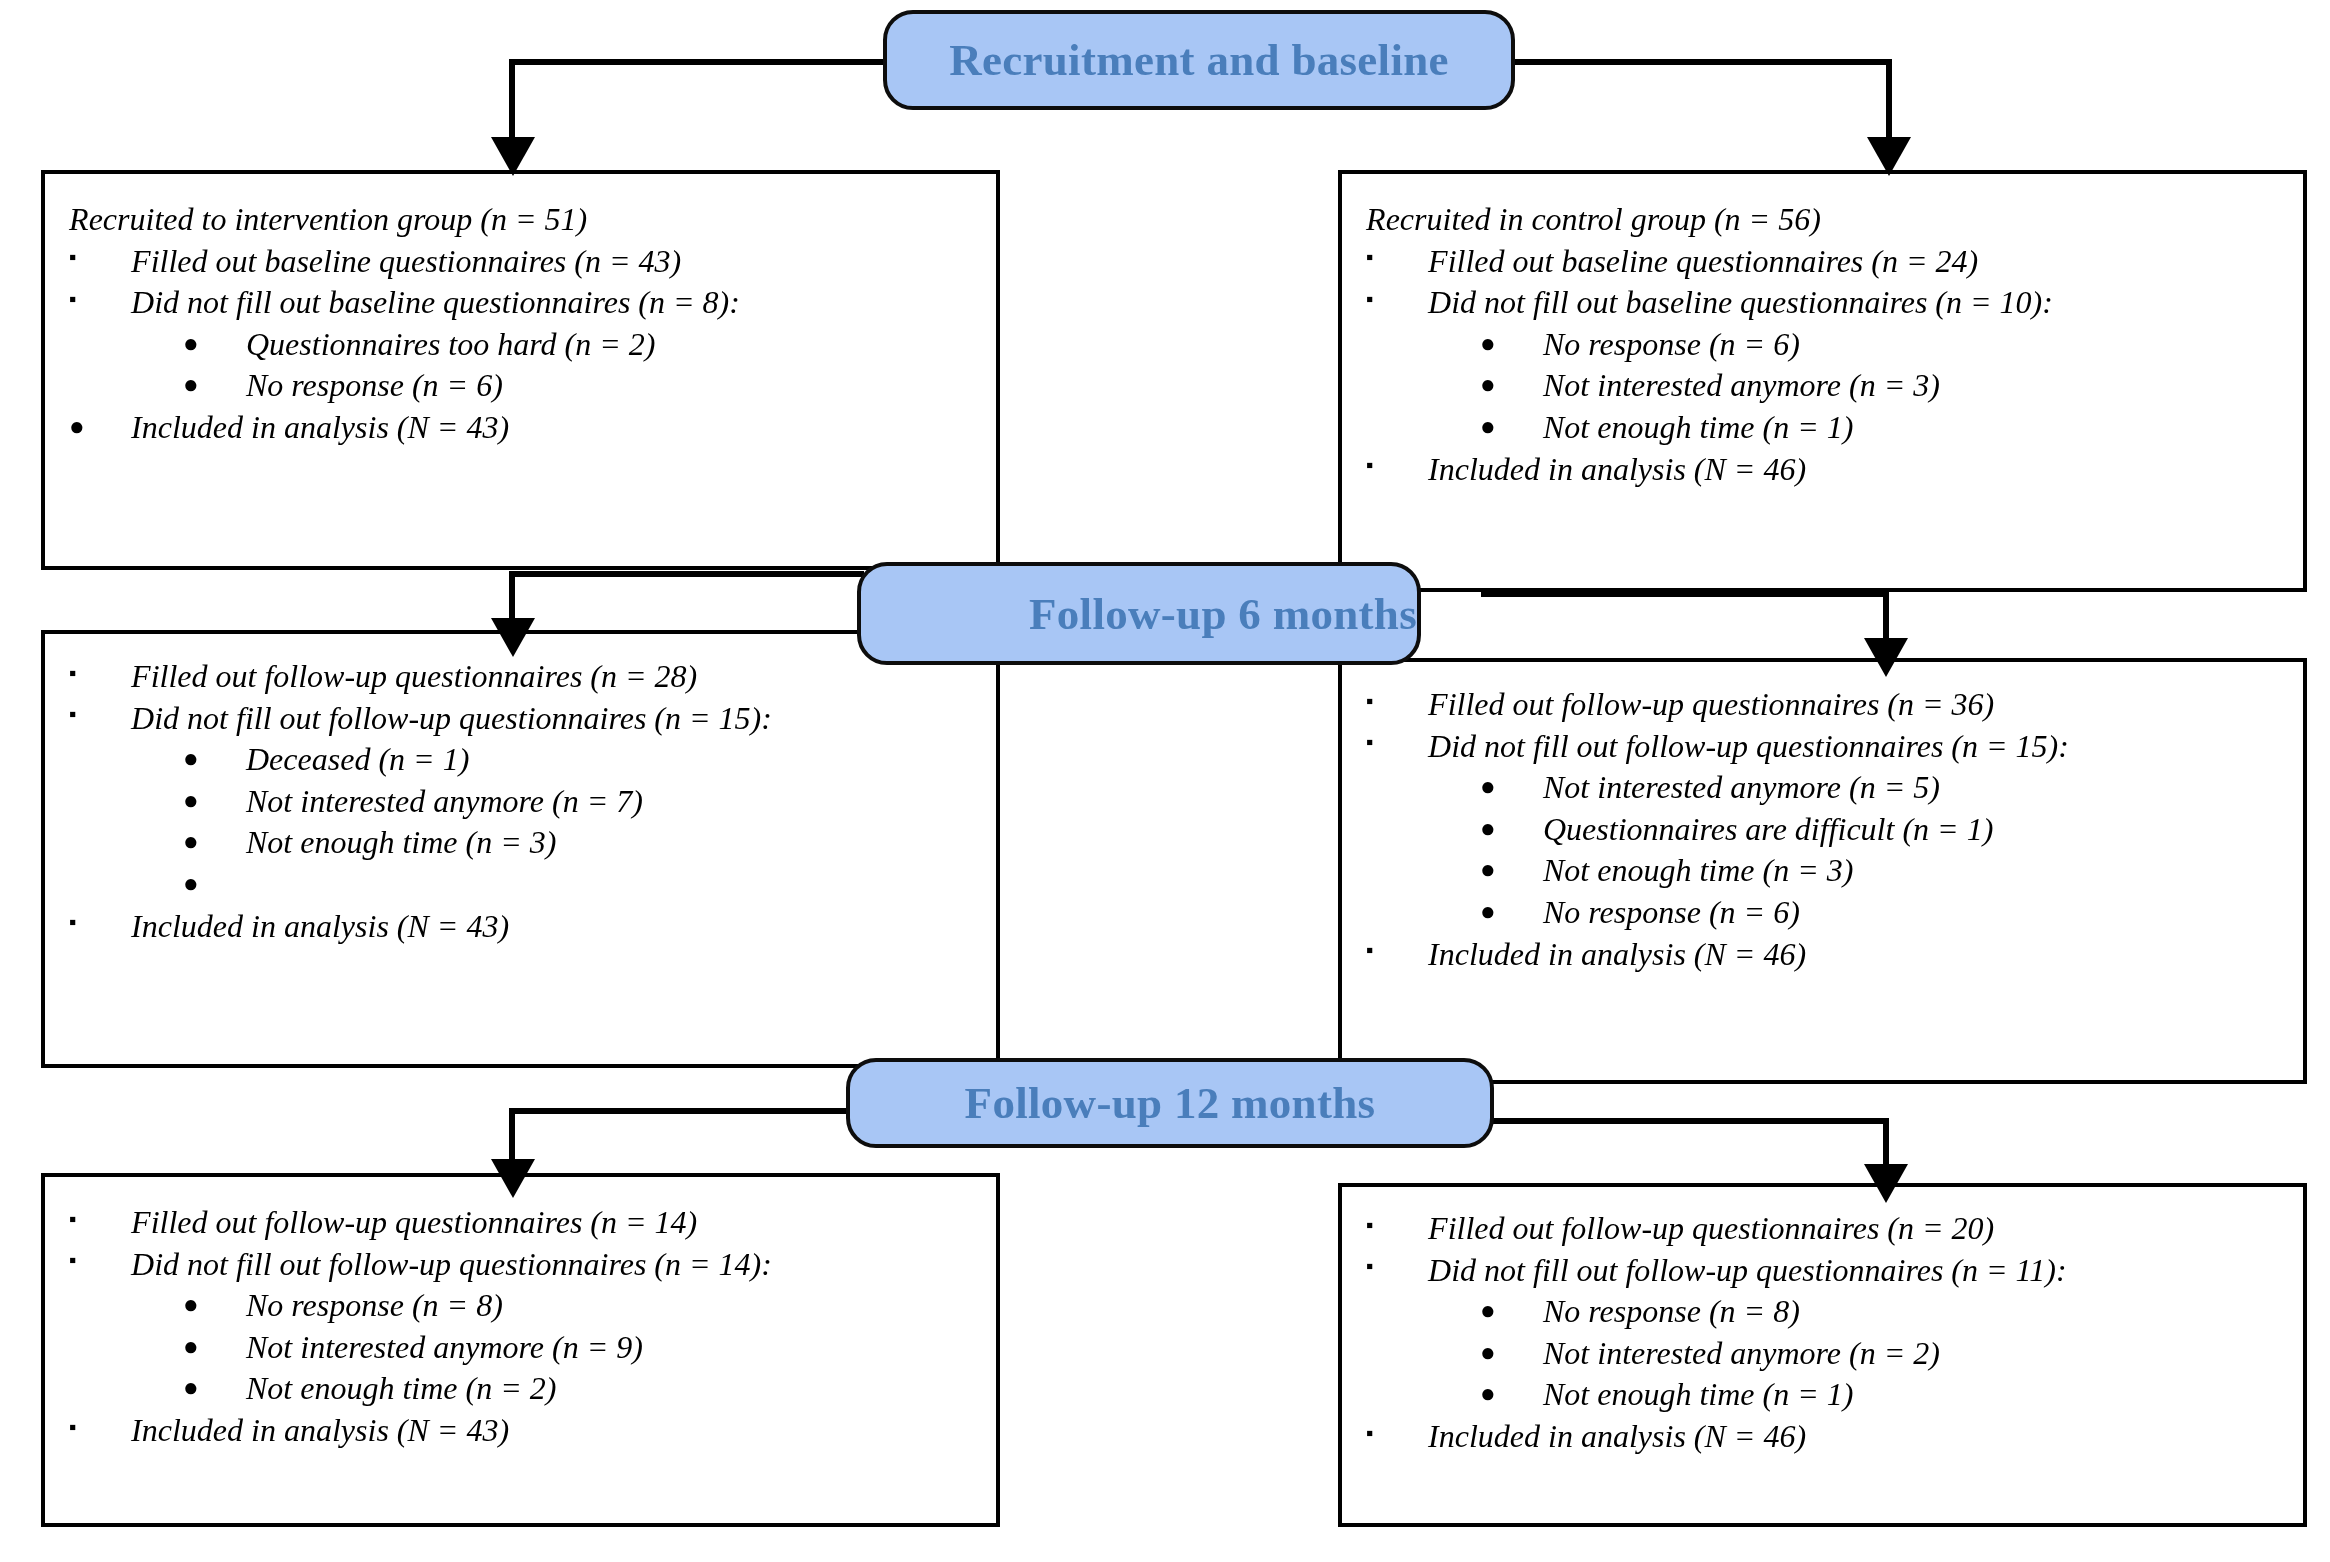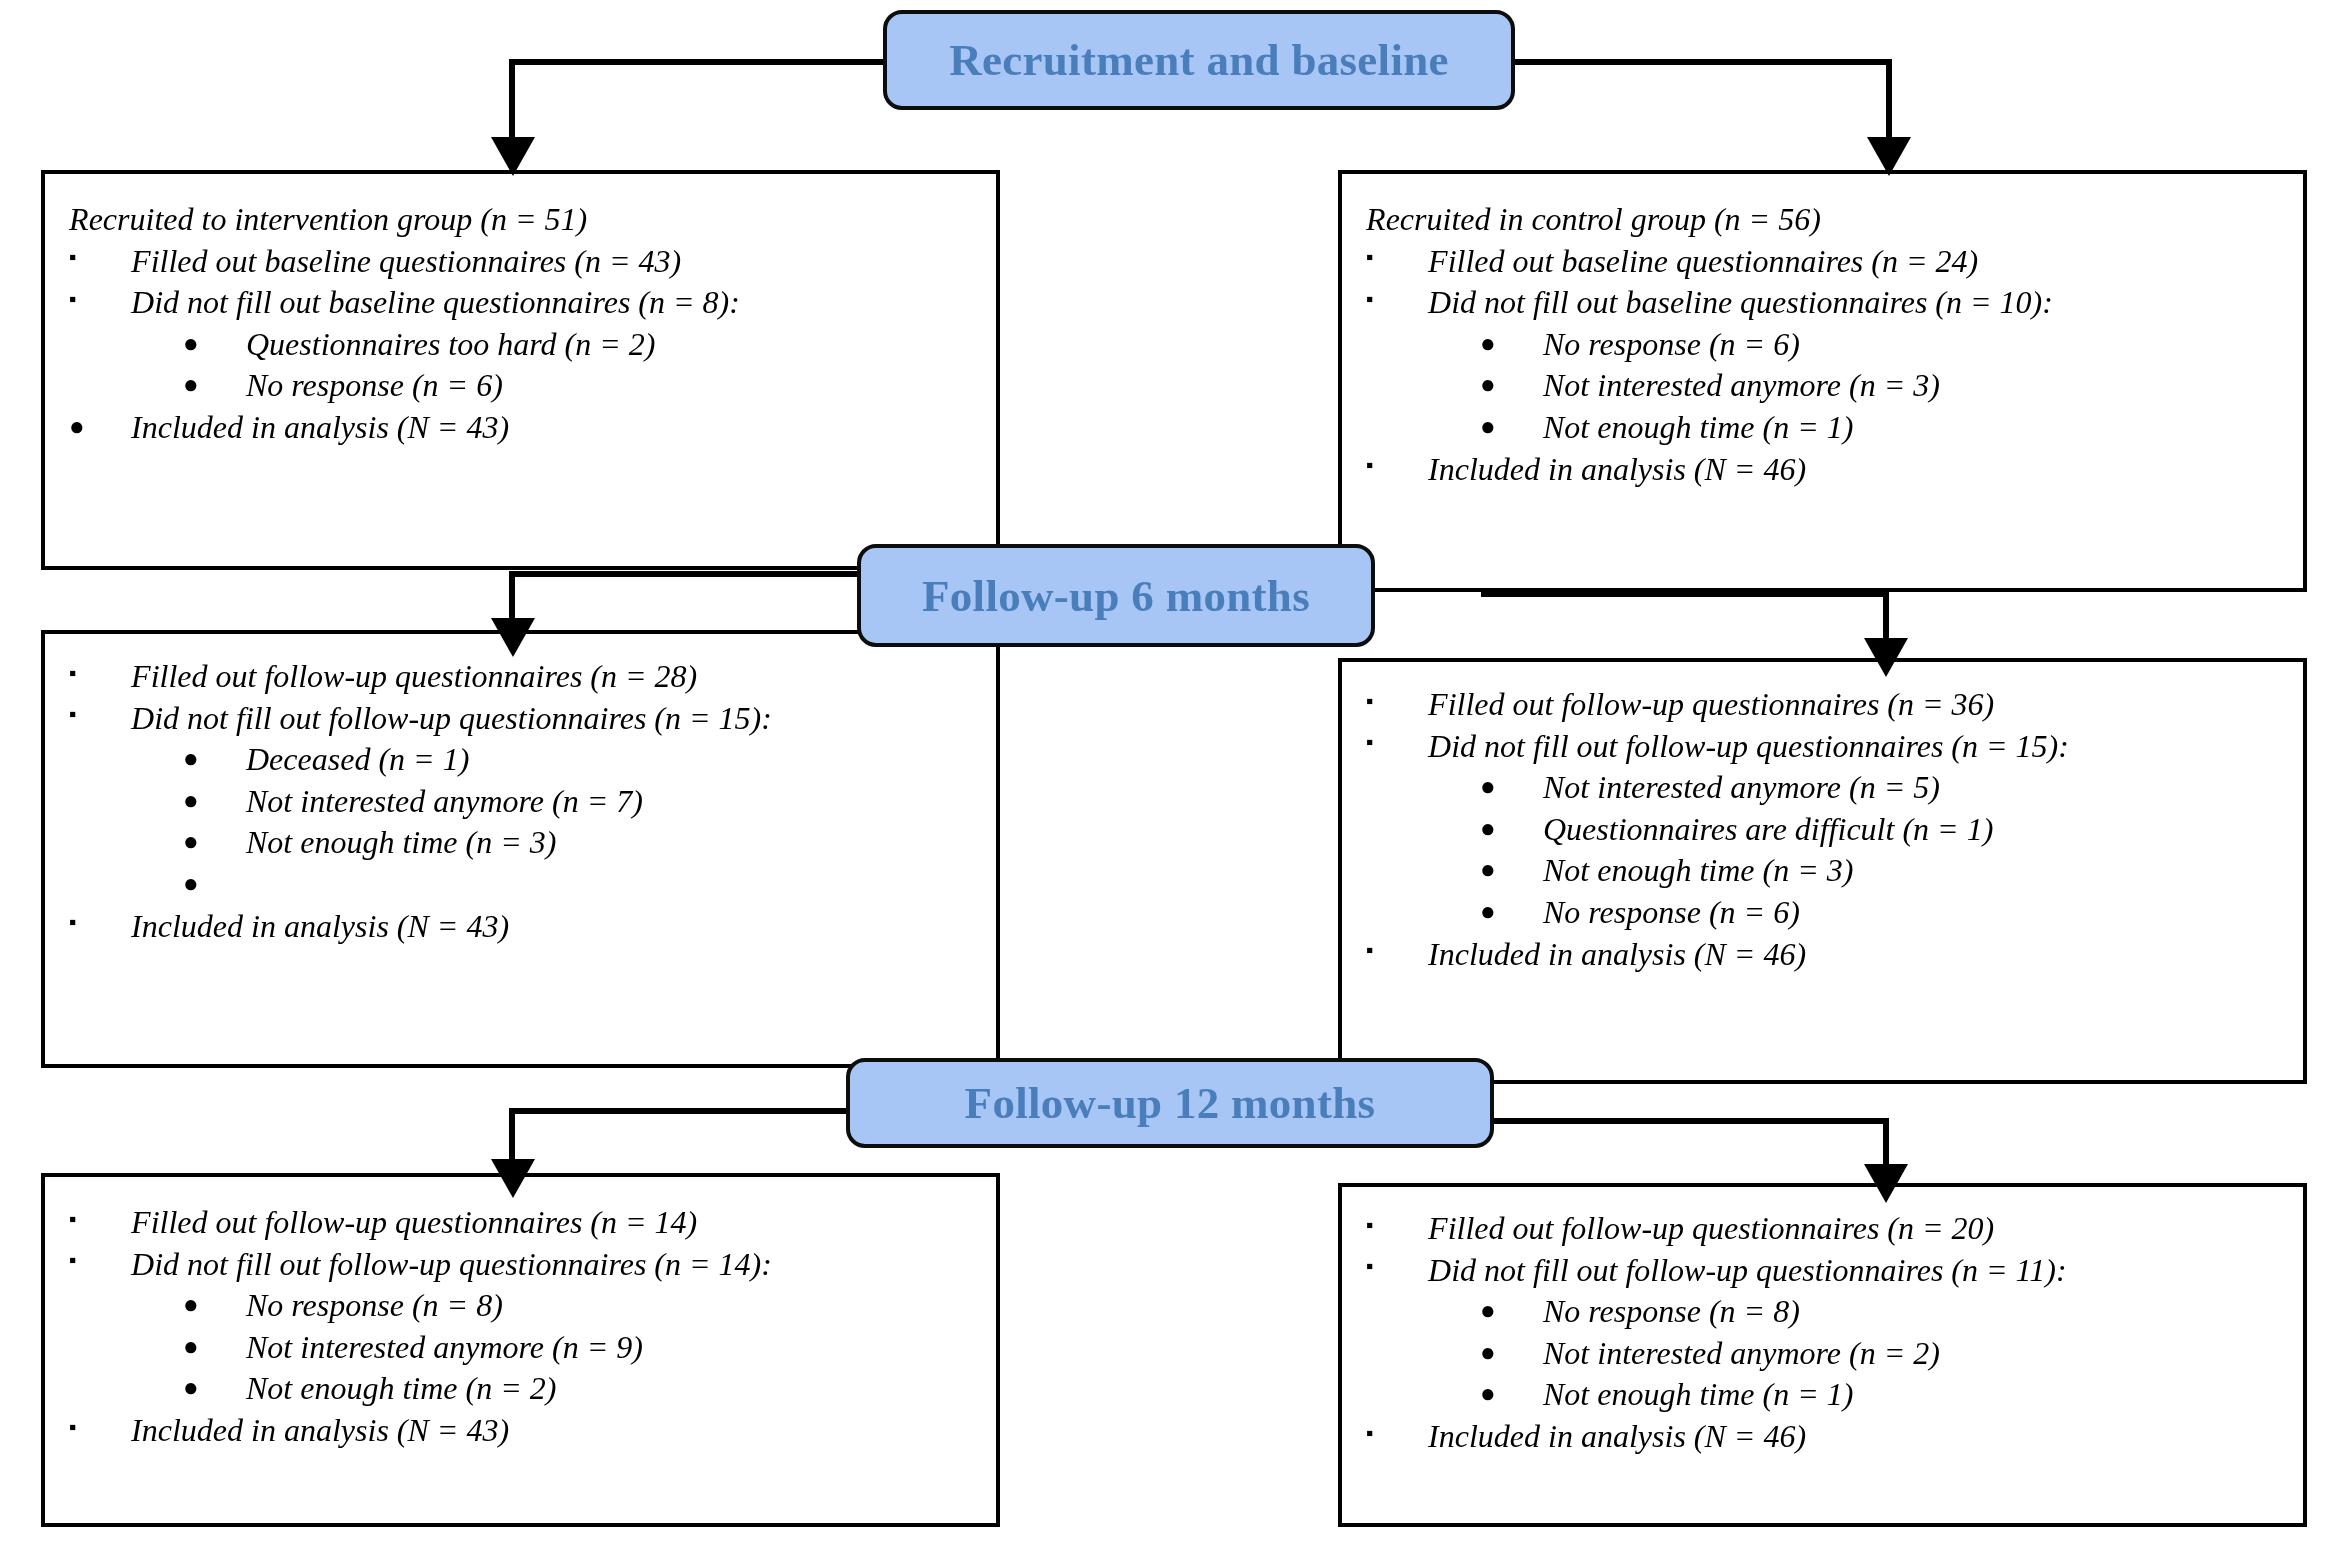--- a/index.html
+++ b/index.html
@@ -24,21 +24,21 @@
   
   .lvl2{padding-left:116px;}
   .lvl2 .bul{width:63px;}
   .rd{position:relative;top:-3.1px;font-size:26px;}
   
   .lvl1r{padding-left:2.1px;}
   .lvl1r .bul{width:62px;}
 
   
   .banner{position:absolute;background:#A8C6F5;border:4.7px solid #0d0d0d;
-          border-radius:19px;box-sizing:border-box;
+          border-radius:30px;box-sizing:border-box;
           display:flex;align-items:center;justify-content:center;z-index:40;}
   .banner span{font-size:45px;font-weight:bold;color:#4A7EBB;
                letter-spacing:0.3px;white-space:nowrap;}
 
   
   .hline{position:absolute;background:#000;height:5.7px;z-index:10;}
   .vline{position:absolute;background:#000;width:5.7px;z-index:10;}
   .arrow{position:absolute;width:0;height:0;z-index:11;
          border-left:22px solid transparent;border-right:22px solid transparent;
          border-top:39px solid #000;}
@@ -254,21 +254,21 @@
         <span class="bul"><span class="sq">▪</span></span>
         <span class="btxt">Included in analysis (N = 46)</span>
         </li>
     </ul>
   </div>
 
   <div class="banner" style="left:883px; top:10.4px; width:632px; height:100px;">
     <span>Recruitment and baseline</span>
   </div>
 
-  <div class="banner" style="left:857px; top:544px; width:518px; height:103px;">
+  <div class="banner" style="left:857px; top:562px; width:564px; height:103px;justify-content:flex-end;">
     <span>Follow-up 6 months</span>
   </div>
 
   <div class="banner" style="left:846px; top:1058px; width:648px; height:90px;">
     <span>Follow-up 12 months</span>
   </div>
 
 </div>
 
 

